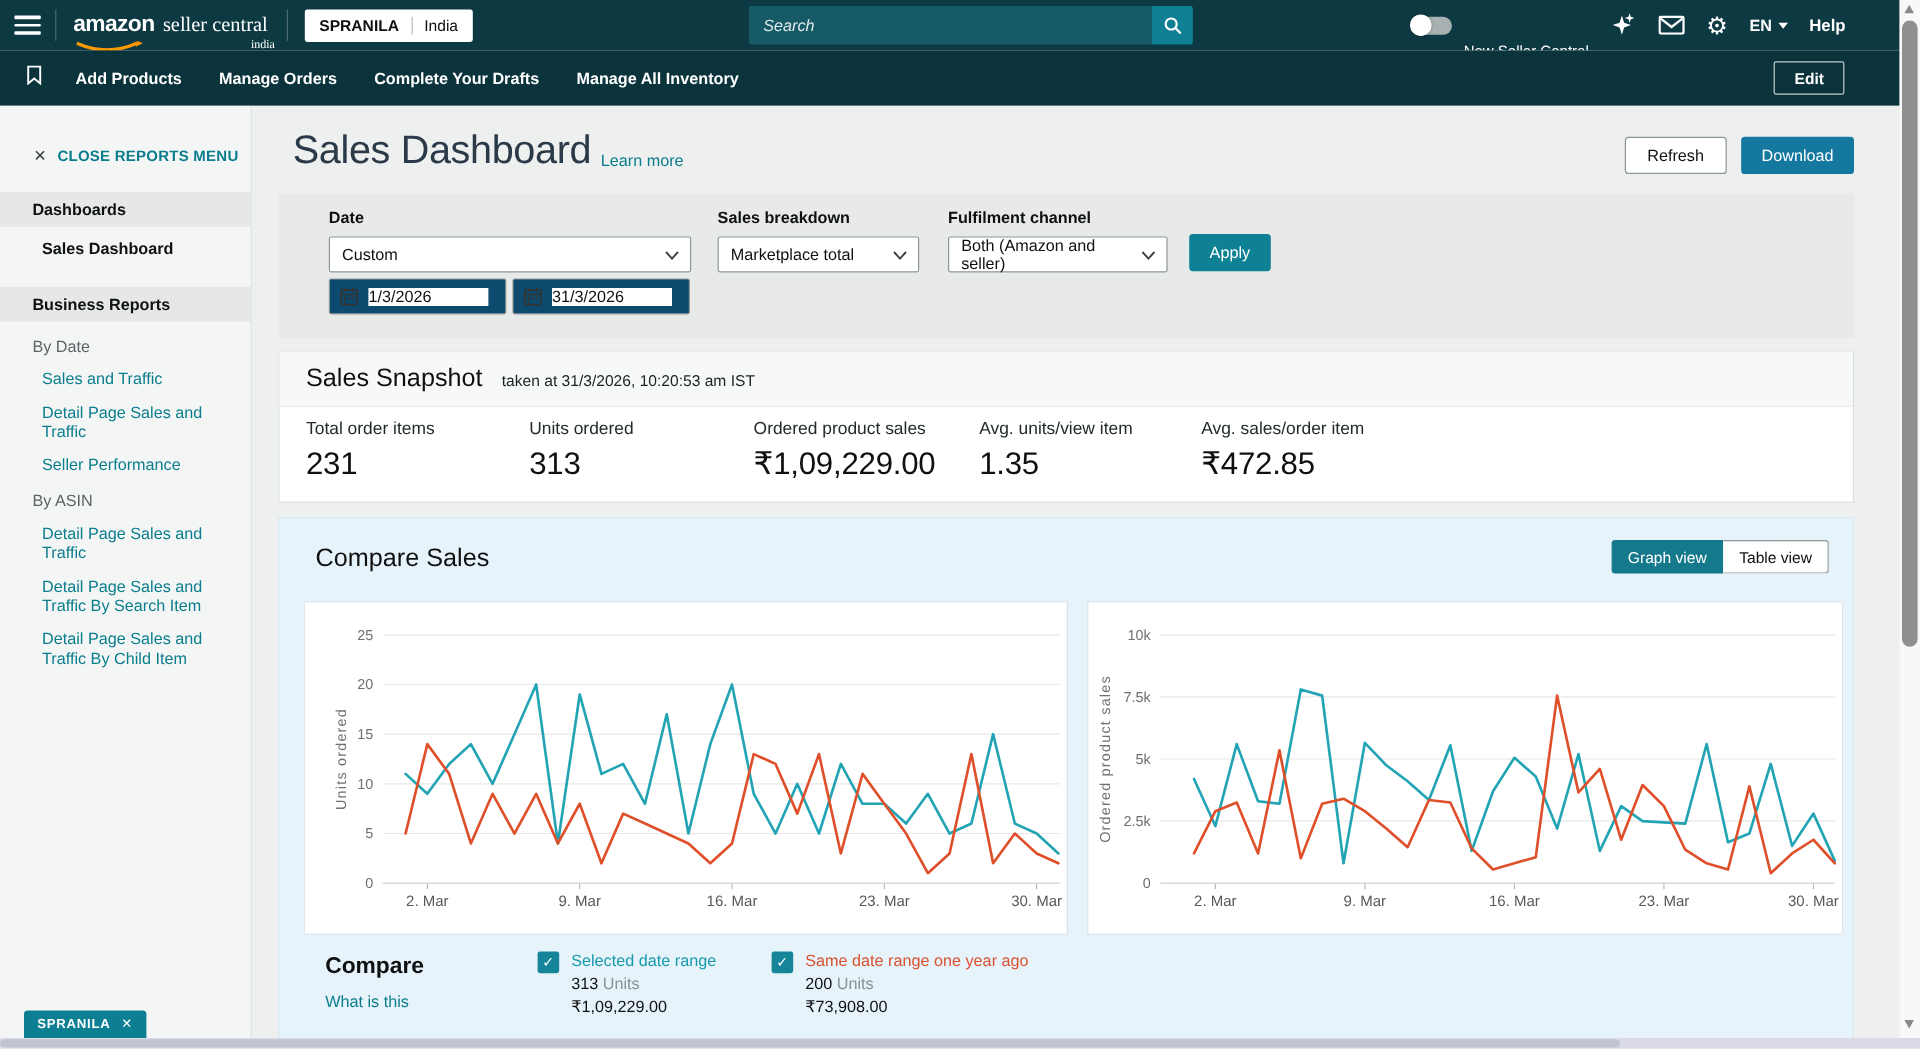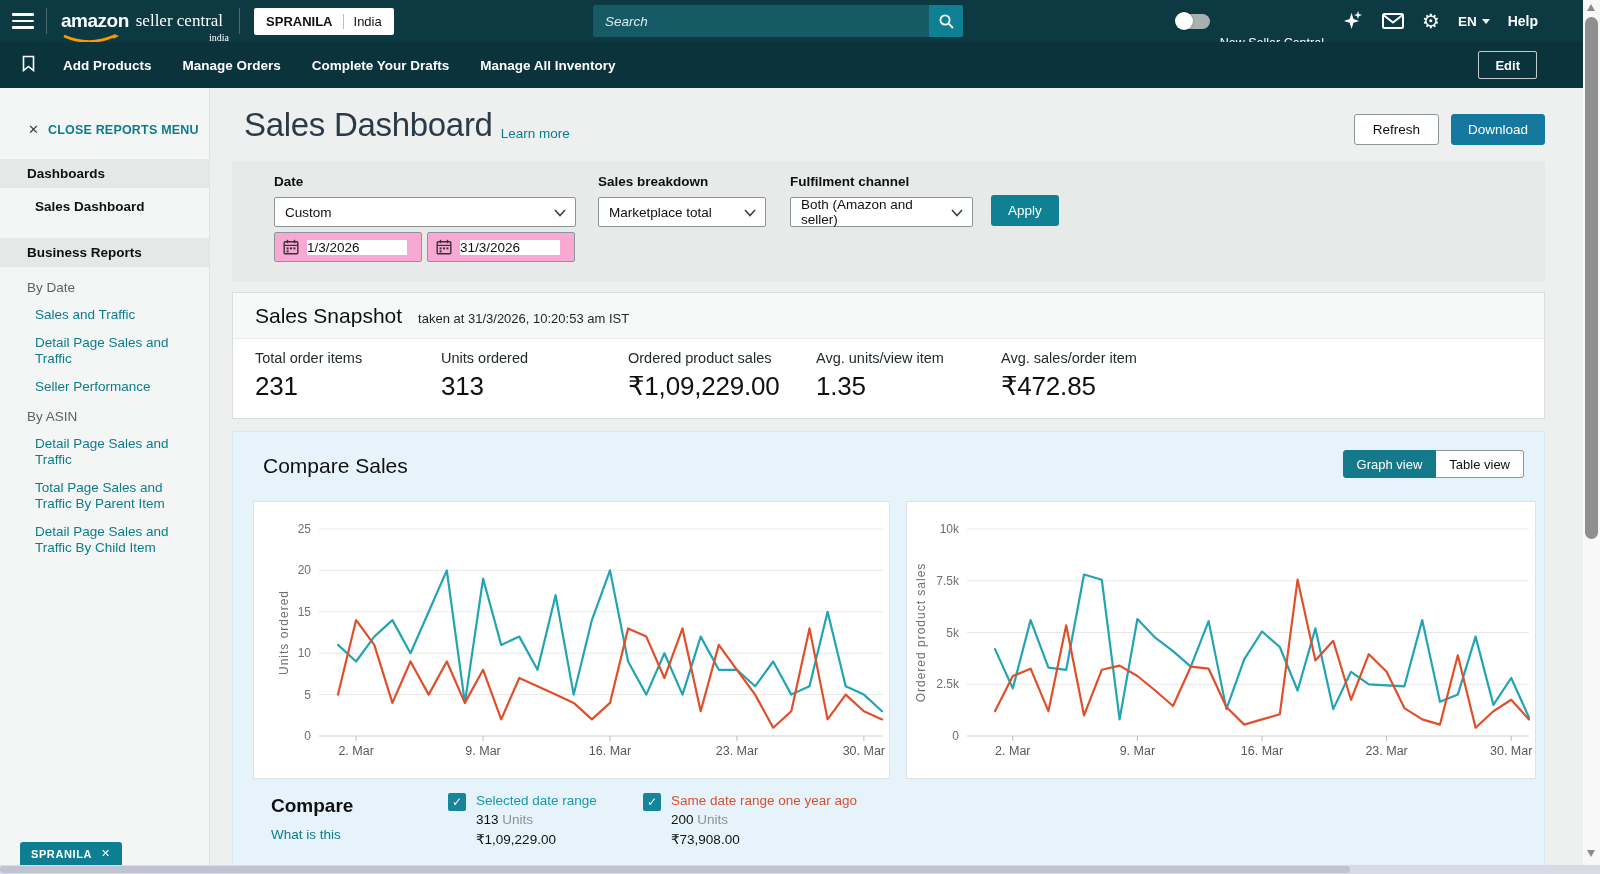--- a/index.html
+++ b/index.html
@@ -18,21 +18,21 @@
   .brand .amazon-word { font-weight:bold; font-size:19px; letter-spacing:-0.5px; line-height:18px; }
   .brand .smile { position:absolute; left:15px; top:22px; }
   .brand .sc-word { font-family:"Liberation Serif",serif; font-size:17px; margin-left:7px; line-height:18px; }
   .brand .region { position:absolute; right:10px; top:20px; font-family:"Liberation Serif",serif;
     font-size:10px; color:#fff; }
   .acct-box { margin-left:14px; background:#fff; border-radius:2px; height:27px; display:flex;
     align-items:center; padding:0 12px; color:#0f1111; cursor:pointer; }
   .acct-box .acct-name { font-weight:bold; font-size:13px; }
   .acct-box .acct-sep { width:1px; height:15px; background:#b8bfbf; margin:0 10px; }
   .acct-box .acct-mkt { font-size:13px; }
-  .searchwrap { position:absolute; left:593px; top:5px; width:370px; height:32px; display:flex; }
+  .searchwrap { position:absolute; left:624px; top:5px; width:370px; height:32px; display:flex; }
   .searchfield { flex:1; background:#165a66; border:none; outline:none; color:#e8f1f2;
     font-size:13.5px; font-style:italic; padding:0 12px; border-radius:2px 0 0 2px; }
   .searchfield::placeholder { color:#dfeaec; font-style:italic; }
   .searchbtn { width:34px; background:#0f8094; border:none; border-radius:0 2px 2px 0;
     display:flex; align-items:center; justify-content:center; cursor:pointer; }
   .top-right { position:absolute; right:45px; top:0; height:42px; display:flex; align-items:center; gap:18px; }
   .toggle { width:34px; height:15px; background:#a7b1b1; border-radius:8px; position:relative; cursor:pointer; }
   .toggle .knob { position:absolute; left:-1px; top:-1.5px; width:18px; height:18px; background:#fff;
     border-radius:50%; box-shadow:0 0 2px rgba(0,0,0,.4); }
   .toggle-label { font-size:12.5px; color:#fff; margin-left:-8px;margin-top:44px; }
@@ -77,21 +77,21 @@
   .filterband { margin-top:16px; background:#e8eaea; padding:13px 20px 20px 42px; }
   .filterband .row1 { display:flex; }
   .f-label { font-size:13.5px; font-weight:bold; color:#0f1111; margin-bottom:8px; }
   .selectbox { position:relative; background:#fff; border:1px solid #8d9696; border-radius:2px; height:30px;
     display:flex; align-items:center; padding:0 28px 0 10px; font-size:13.5px; color:#0f1111; cursor:pointer; }
   .selectbox .chev { position:absolute; right:9px; top:11px; }
   .date-col { width:302px; margin-right:22px; }
   .breakdown-col { width:168px; margin-right:24px; }
   .channel-col { width:183px; margin-right:18px; }
   .dateinputs { display:flex; gap:5px; margin-top:5px; }
-  .dateinput { width:148px; height:30px; background:#f9a8d4; border:1px solid #8d9696; border-radius:2px;
+  .dateinput { width:148px; height:30px; background:#0c4a6e; border:1px solid #8d9696; border-radius:2px;
     display:flex; align-items:center; padding:0 8px; gap:8px; }
   .dateinput input { border:none; outline:none; width:100px; font-size:13.5px; color:#0f1111;
     font-family:"Liberation Sans","DejaVu Sans",sans-serif; }
   .btn-apply { height:31px; padding:0 17px; margin-top:21px; background:#0e8294; border:none; border-radius:3px;
     color:#fff; font-size:13.5px; cursor:pointer; }
 
   
   .snapshot { margin-top:10px; background:#fff; border:1px solid #dadedd; }
   .snap-head { background:#f7f8f8; border-bottom:1px solid #e8eaea; padding:11px 20px 10px 22px;
     display:flex; align-items:baseline; gap:16px; }
@@ -233,21 +233,21 @@
     </div>
     <div class="side-header">Dashboards</div>
     <div class="side-active">Sales Dashboard</div>
     <div class="side-header">Business Reports</div>
     <div class="side-sub">By Date</div>
     <div class="side-link">Sales and Traffic</div>
     <div class="side-link">Detail Page Sales and Traffic</div>
     <div class="side-link">Seller Performance</div>
     <div class="side-sub">By ASIN</div>
     <div class="side-link">Detail Page Sales and Traffic</div>
-    <div class="side-link">Total Page Sales and Traffic By Parent Item</div>
+    <div class="side-link">Detail Page Sales and Traffic By Search Item</div>
     <div class="side-link">Detail Page Sales and Traffic By Child Item</div>
   </div>
 
   <div class="main">
     <div class="content">
 
       <div class="title-row">
         <span class="page-title">Sales Dashboard</span>
         <span class="learn-more">Learn more</span>
         <div class="title-actions">

